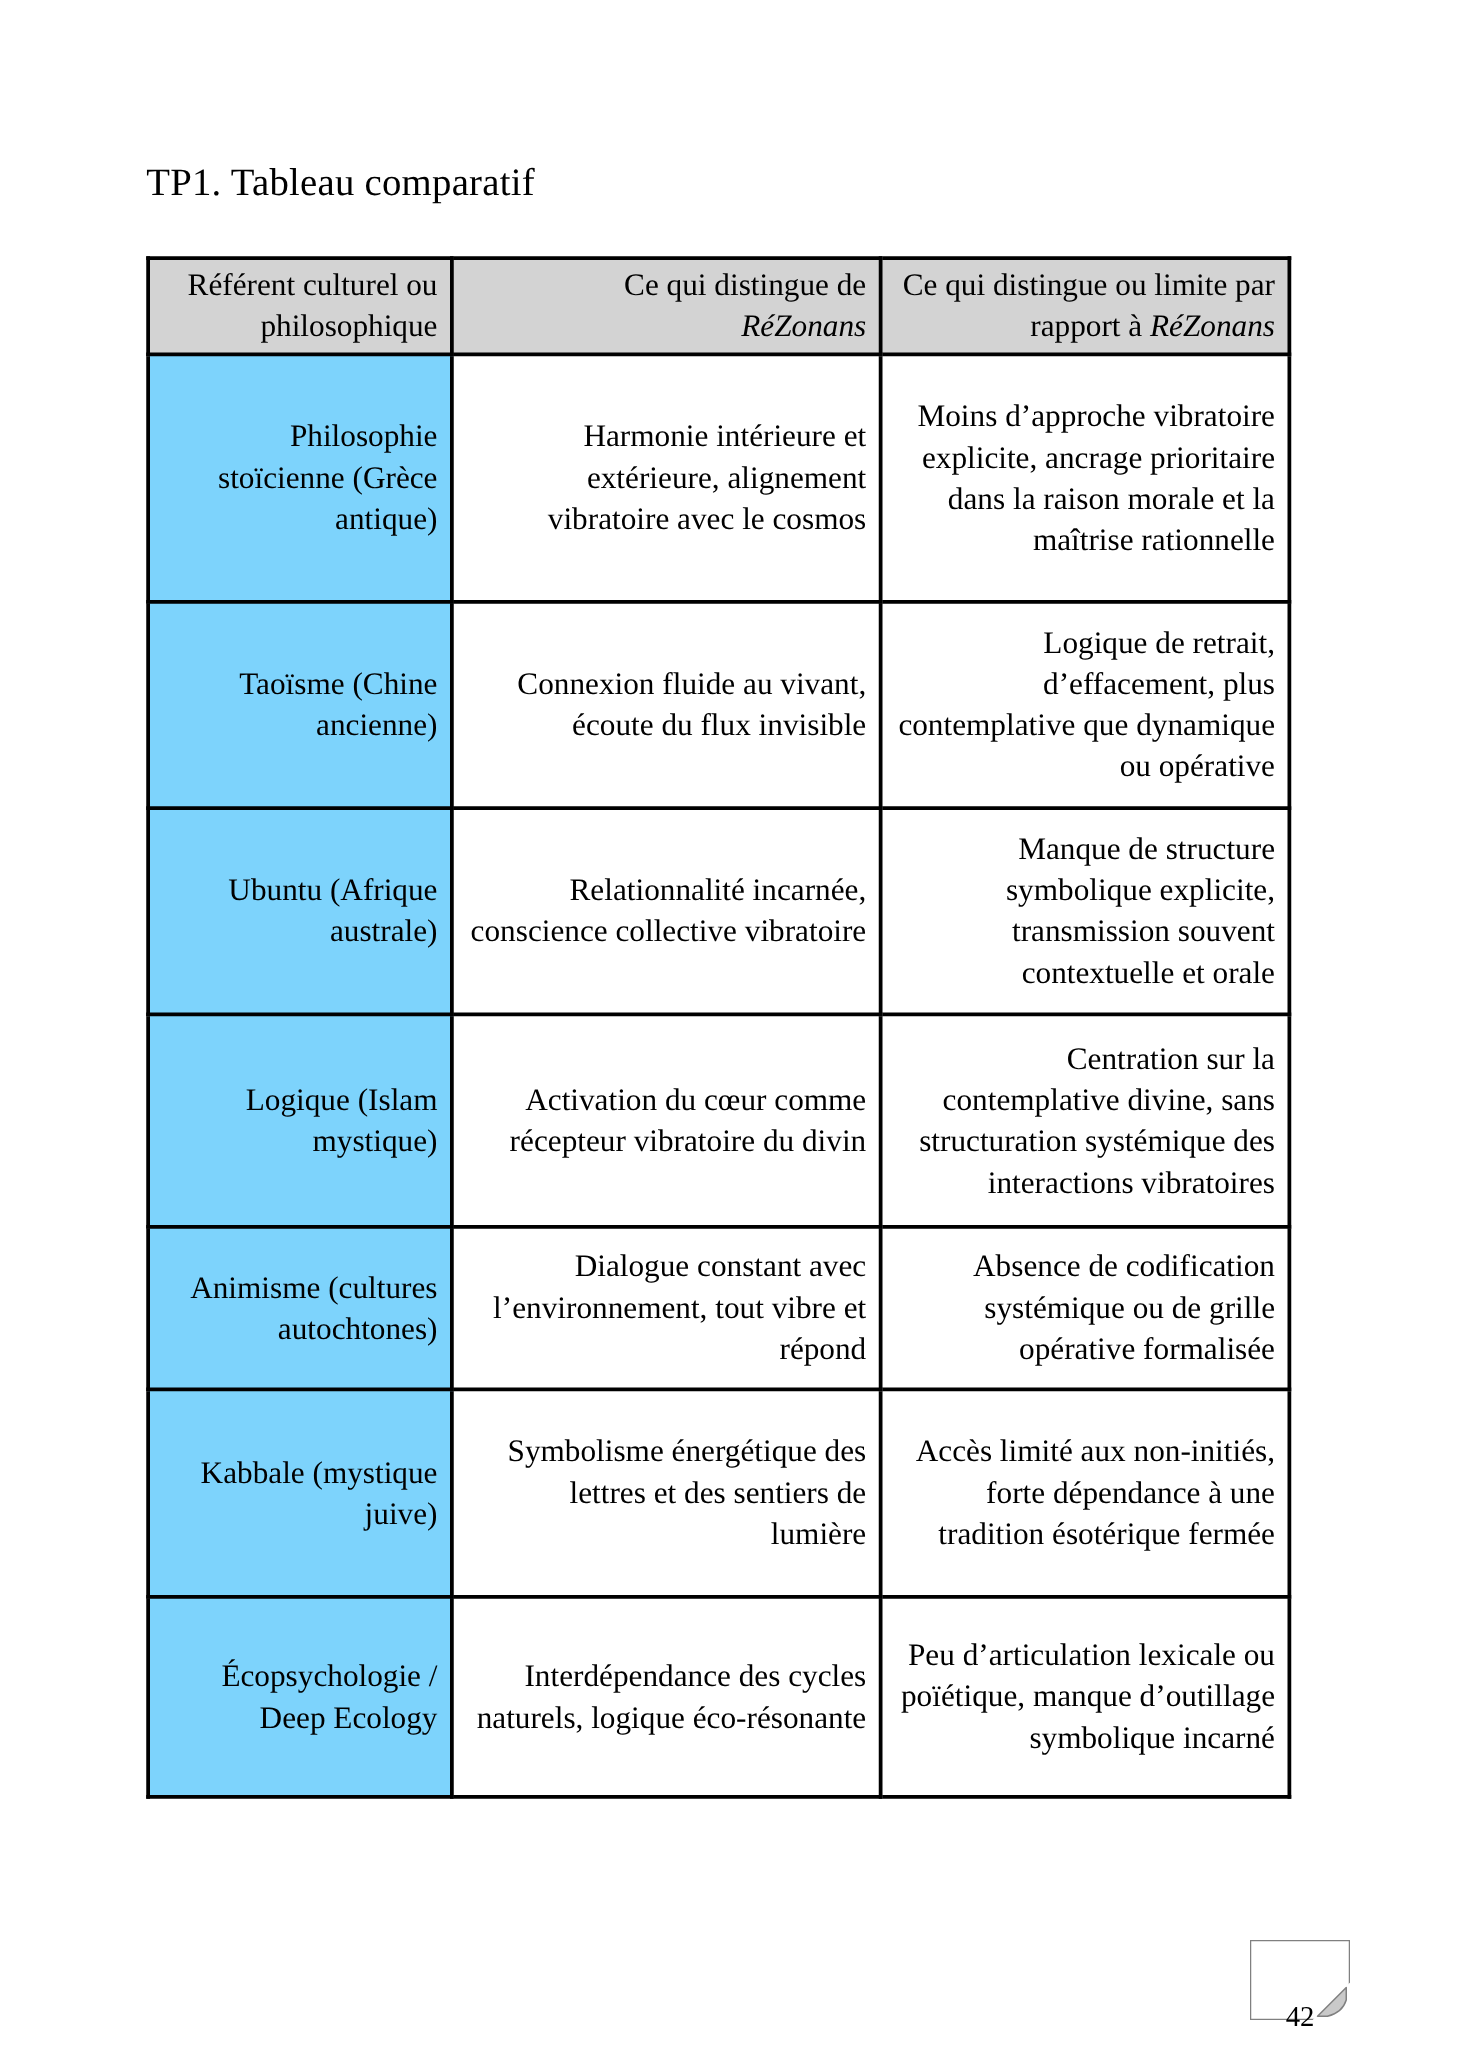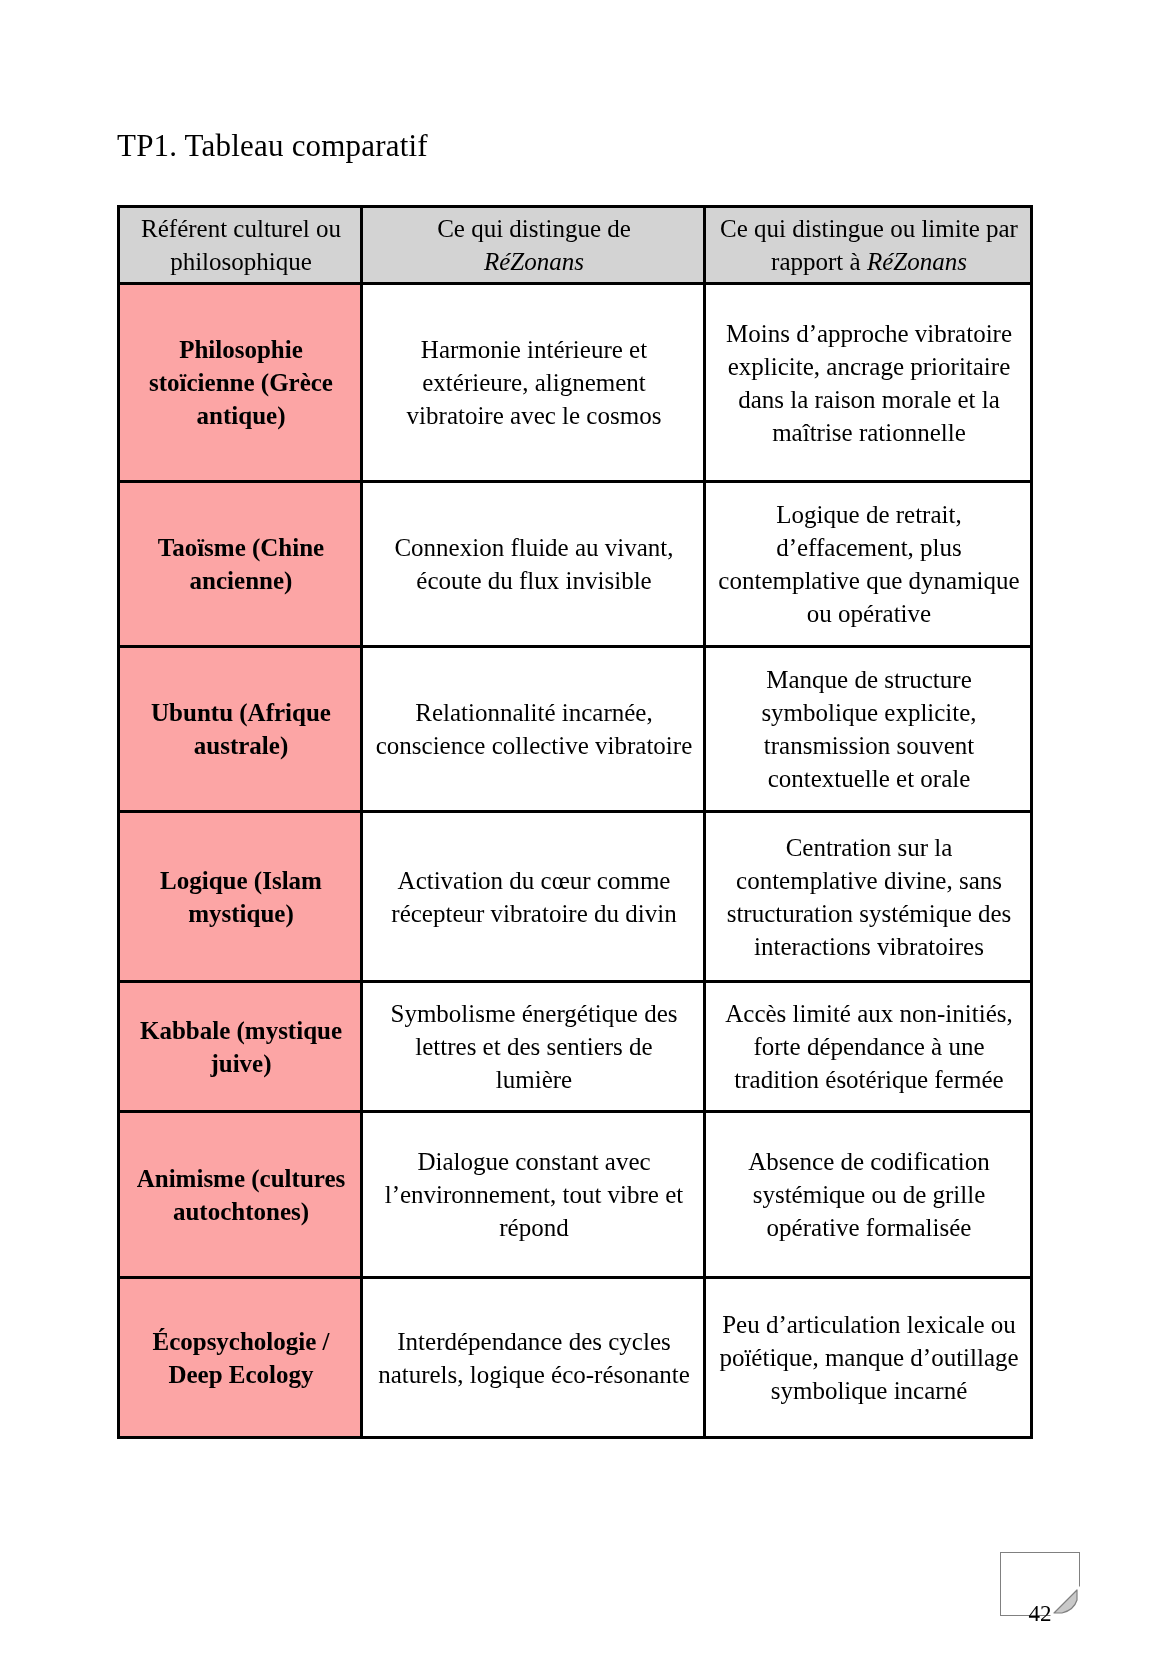--- a/index.html
+++ b/index.html
@@ -27,35 +27,35 @@
     position: absolute;
     left: 117px;
     top: 205px;
     width: 913px;
     border-collapse: collapse;
     table-layout: fixed;
   }
   table.cmp th, table.cmp td {
     border: 3px solid #000000;
     vertical-align: middle;
-    text-align: center;
+    text-align: right;
     font-size: 25px;
     font-weight: normal;
     line-height: 1.32;
     padding: 4px 10px 4px 12px;
     word-wrap: break-word;
   }
   table.cmp th {
     background: #d3d3d3;
     height: 66px;
   }
   col.c1 { width: 243px; }
   col.c2 { width: 343px; }
   col.c3 { width: 327px; }
-  table.cmp td.shade { background: #fca5a5; font-weight: bold; }
+  table.cmp td.shade { background: #7dd3fc; }
   tbody tr:nth-child(1) { height: 198px; }
   tbody tr:nth-child(2) { height: 165px; }
   tbody tr:nth-child(3) { height: 165px; }
   tbody tr:nth-child(4) { height: 170px; }
   tbody tr:nth-child(5) { height: 130px; }
   tbody tr:nth-child(6) { height: 166px; }
   tbody tr:nth-child(7) { height: 160px; }
   .brand { font-style: italic; }
   .page-badge {
     position: absolute;
@@ -123,28 +123,28 @@
       <td class="shade">Ubuntu (Afrique australe)</td>
       <td>Relationnalité incarnée, conscience collective vibratoire</td>
       <td>Manque de structure symbolique explicite, transmission souvent contextuelle et orale</td>
     </tr>
     <tr>
       <td class="shade">Logique (Islam mystique)</td>
       <td>Activation du cœur comme récepteur vibratoire du divin</td>
       <td>Centration sur la contemplative divine, sans structuration systémique des interactions vibratoires</td>
     </tr>
     <tr>
+      <td class="shade">Animisme (cultures autochtones)</td>
+      <td>Dialogue constant avec l’environnement, tout vibre et répond</td>
+      <td>Absence de codification systémique ou de grille opérative formalisée</td>
+    </tr>
+    <tr>
       <td class="shade">Kabbale (mystique juive)</td>
       <td>Symbolisme énergétique des lettres et des sentiers de lumière</td>
       <td>Accès limité aux non-initiés, forte dépendance à une tradition ésotérique fermée</td>
-    </tr>
-    <tr>
-      <td class="shade">Animisme (cultures autochtones)</td>
-      <td>Dialogue constant avec l’environnement, tout vibre et répond</td>
-      <td>Absence de codification systémique ou de grille opérative formalisée</td>
     </tr>
     <tr>
       <td class="shade">Écopsychologie / Deep Ecology</td>
       <td>Interdépendance des cycles naturels, logique éco-résonante</td>
       <td>Peu d’articulation lexicale ou poïétique, manque d’outillage symbolique incarné</td>
     </tr>
   </tbody>
 </table>
 
 <div class="page-badge">

